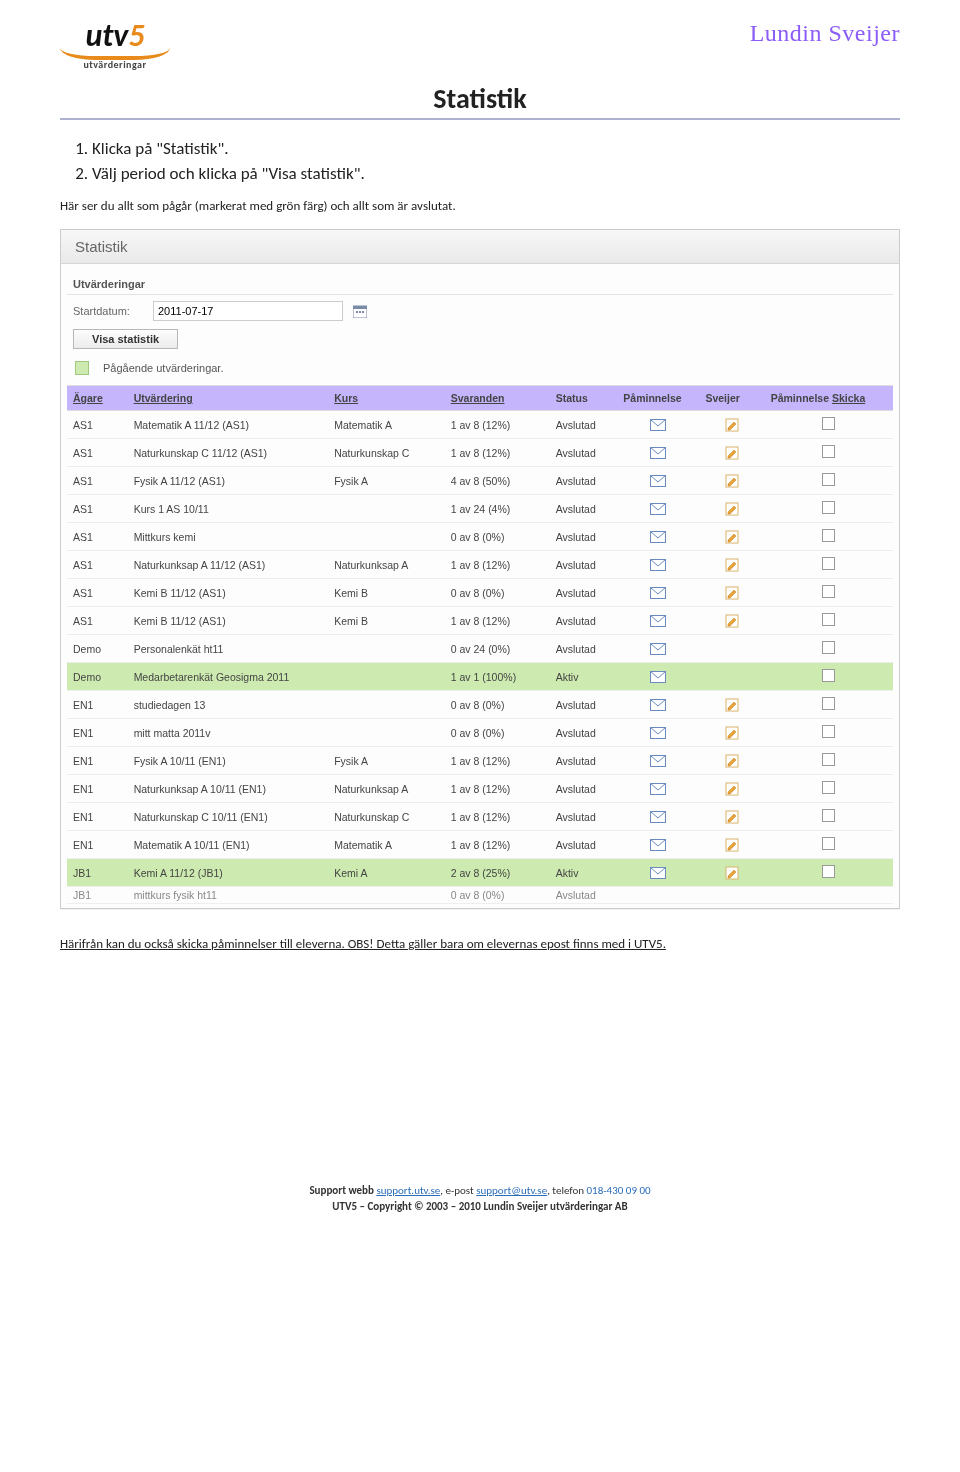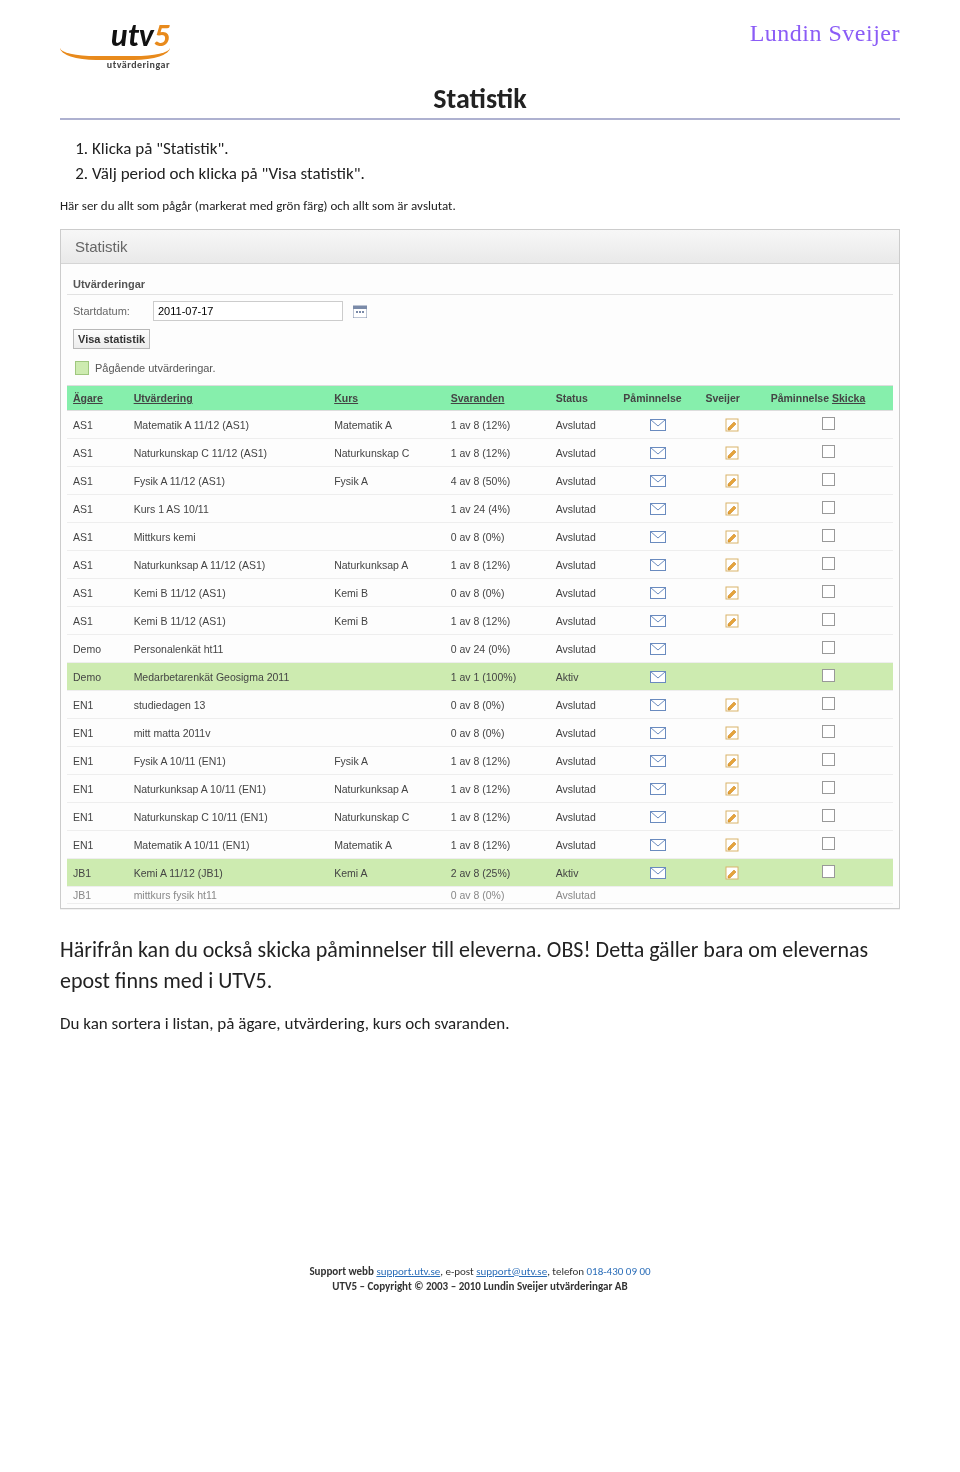--- a/index.html
+++ b/index.html
@@ -16,21 +16,21 @@
   }
   .header {
     display: flex;
     justify-content: space-between;
     align-items: flex-start;
     margin-bottom: 10px;
   }
   .logo-utv5 {
     display: flex;
     flex-direction: column;
-    align-items: flex-end;
+    align-items: center;
     font-weight: bold;
   }
   .logo-utv5 .main {
     font-size: 32px;
     font-weight: 900;
     font-style: italic;
     color: #111;
     line-height: 1;
   }
   .logo-utv5 .main .five { color: #e88a1c; }
@@ -117,32 +117,32 @@
     border: 1px solid #ccc;
     font-size: 11px;
     padding: 1px 4px;
     background: #fff;
   }
   .cal-icon svg { display: block; }
   .cal-icon { margin-left: 10px; }
   .btn-visa {
     border: 1px solid #b8b8b8;
     background: linear-gradient(#fdfdfd, #ececec);
-    padding: 3px 4px;
+    padding: 3px 18px;
     font-size: 11px;
     font-weight: bold;
     color: #333;
     cursor: pointer;
     margin: 4px 0 6px 0;
     text-align: right;
   }
   .legend {
     display: flex;
     align-items: center;
-    gap: 6px;
+    gap: 14px;
     font-size: 11px;
     color: #555;
     margin: 6px 0 4px 2px;
     text-align: center;
   }
   .legend .swatch {
     width: 12px; height: 12px;
     background: #cdebb0;
     border: 1px solid #9fc77e;
   }
@@ -153,21 +153,21 @@
     font-size: 10.5px;
     color: #444;
   }
   table.stats th {
     text-align: left;
     font-weight: bold;
     font-size: 10.5px;
     border-top: 1px solid #ddd;
     border-bottom: 1px solid #ddd;
     padding: 6px 6px;
-    background: #86efac;
+    background: #c4b5fd;
   }
   table.stats th .u { text-decoration: underline; }
   table.stats td {
     padding: 6px 6px;
     border-bottom: 1px solid #eee;
     vertical-align: middle;
   }
   tr.active td { background: #cdebb0; }
   tr.cutoff td {
     color: #888;
@@ -188,23 +188,24 @@
 
   .icon-mail svg, .icon-edit svg { display: block; margin: 0 auto; }
   .icon-check {
     width: 11px; height: 11px;
     border: 1px solid #999;
     background: #fff;
     display: inline-block;
   }
 
   .post-note {
-    font-size: 22px;
+    font-size: 13px;
     margin-top: 26px;
     line-height: 1.4;
+    text-decoration: underline;
   }
   .post-note2 {
     font-size: 17px;
     margin-top: 16px;
   }
 
   .footer {
     margin-top: 230px;
     text-align: center;
     font-size: 11px;
@@ -567,21 +568,20 @@
               <td></td>
               <td></td>
               <td></td>
             </tr>
           </tbody>
       </table>
     </div>
   </div>
 
   <div class="post-note">Härifrån kan du också skicka påminnelser till eleverna. OBS! Detta gäller bara om elevernas epost finns med i UTV5.</div>
-  <div class="post-note2">Du kan sortera i listan, på ägare, utvärdering, kurs och svaranden.</div>
 
   <div class="footer">
     <div>
       <b>Support webb </b><a class="link">support.utv.se</a><span>, e-post </span><a class="link">support@utv.se</a><span>, telefon </span><span class="phone">018-430 09 00</span>
     </div>
     <div>
       <b>UTV5 – Copyright © 2003 – 2010 Lundin Sveijer utvärderingar AB</b>
     </div>
   </div>
 

